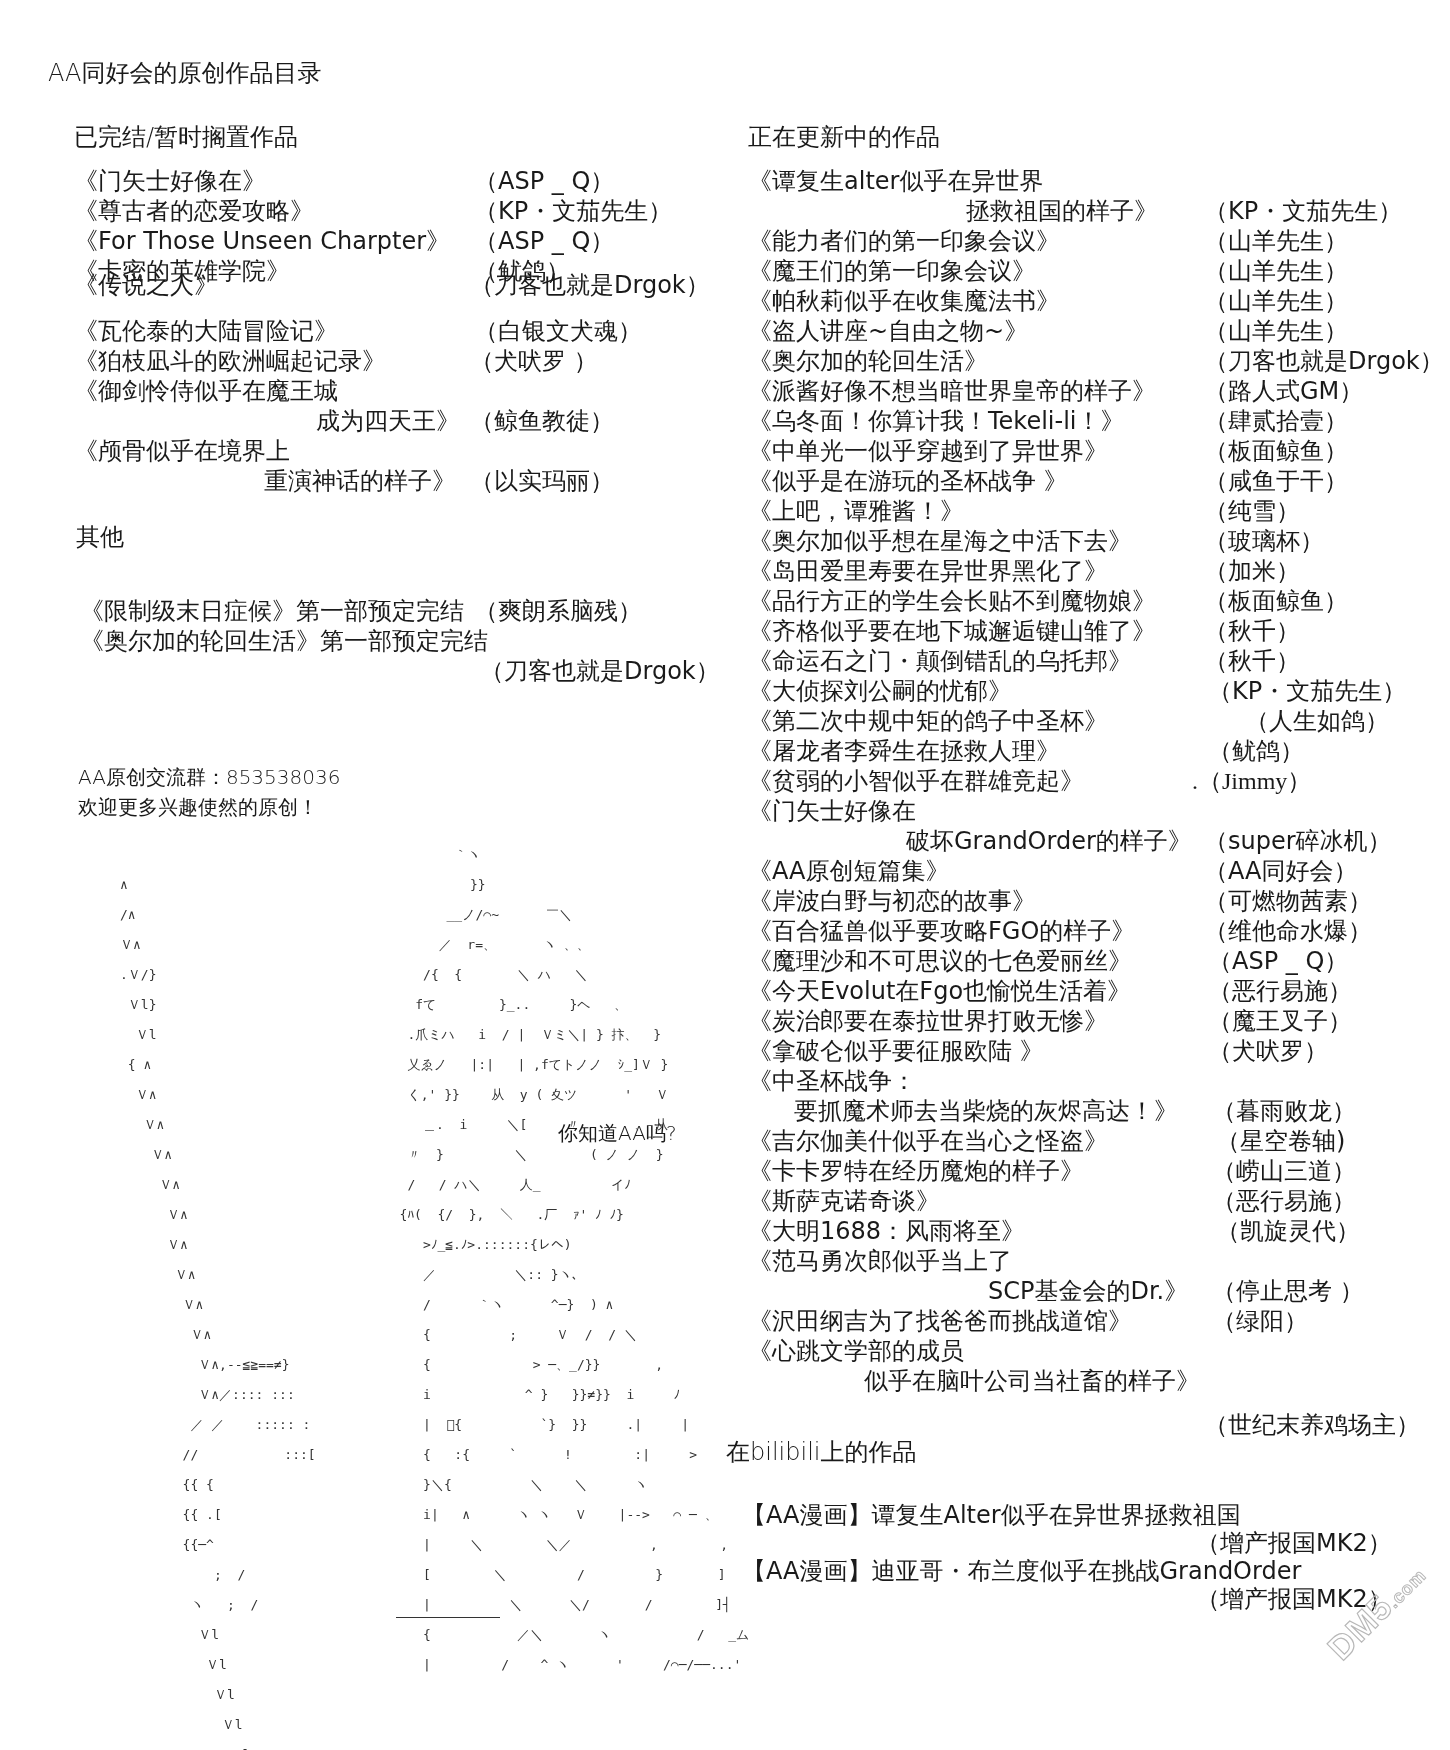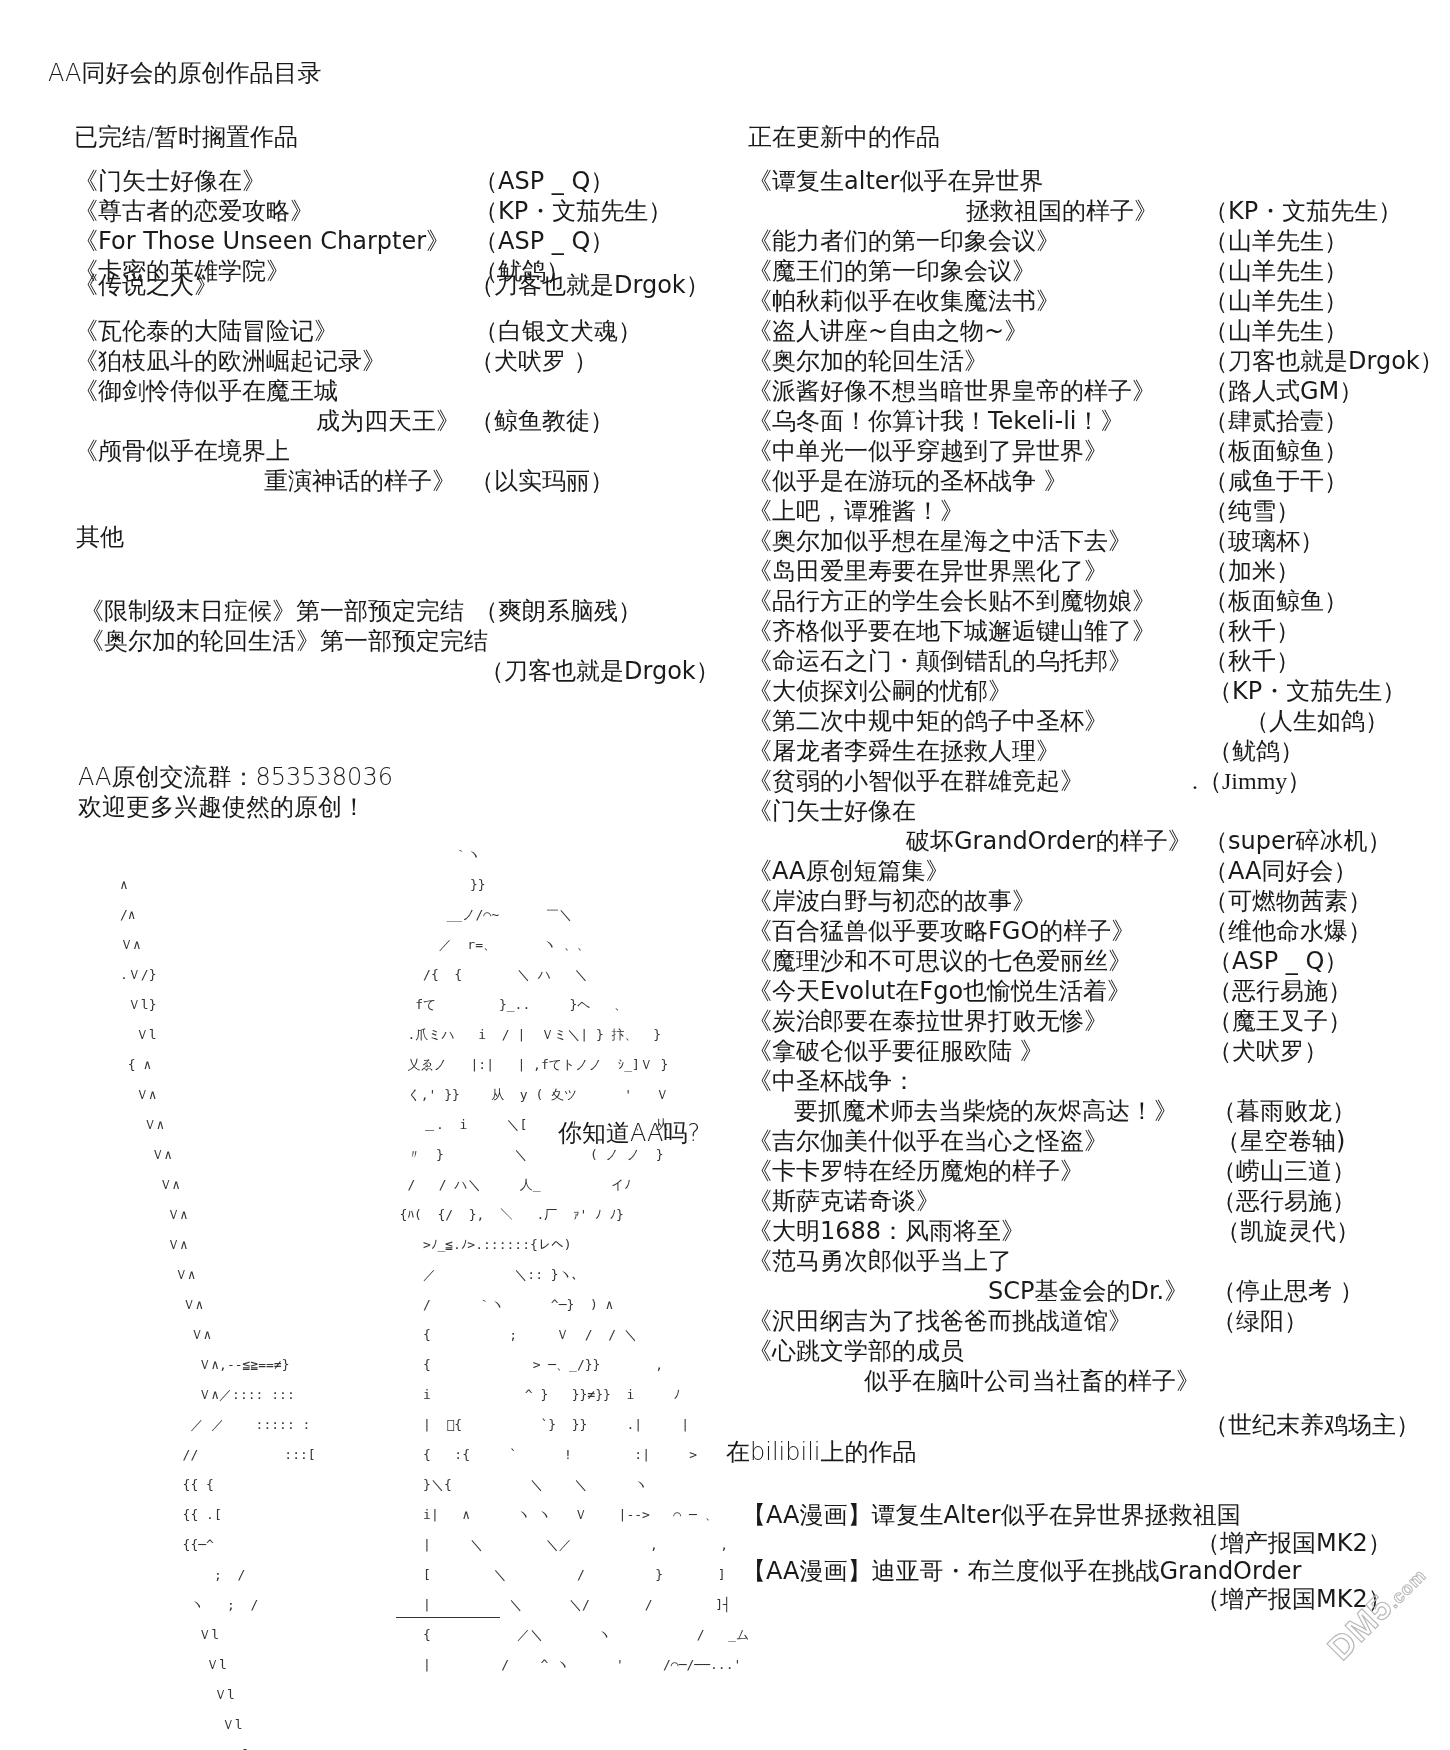--- a/index.html
+++ b/index.html
@@ -1,18 +1,18 @@
 <!DOCTYPE html>
 <html><head>
 <meta charset="utf-8">
 <style>
   html, body { margin:0; padding:0; background:#ffffff; }
   body { width:1450px; height:1750px; position:relative; overflow:hidden;
          font-family:"DejaVu Sans", "Liberation Sans", sans-serif; color:#1a1a1a; }
-  .t { position:absolute; white-space:pre; font-size:24px; line-height:30px; font-weight:300; letter-spacing:0px; }
+  .t { position:absolute; white-space:pre; font-size:20px; line-height:30px; font-weight:300; letter-spacing:0px; }
   .title { font-size:24px; }
   .head { font-size:24px; }
   .row { position:absolute; height:30px; white-space:pre; font-size:24px; line-height:30px; }
   .row .w { position:absolute; left:0; top:0; }
   .row .a { position:absolute; top:0; }
   .aa { position:absolute; font-family:"DejaVu Sans Mono", monospace; font-size:13px; line-height:30px; color:#333; white-space:pre; }
   .watermark { position:absolute; left:1320px; top:1640px; transform:rotate(-45deg); transform-origin:left top;
                font-family:"Liberation Sans", sans-serif; font-weight:bold; font-size:34px; color:transparent;
                -webkit-text-stroke:1.2px #b8b8b8; letter-spacing:1px; }
   .watermark small { font-size:18px; -webkit-text-stroke:1px #b8b8b8; }

